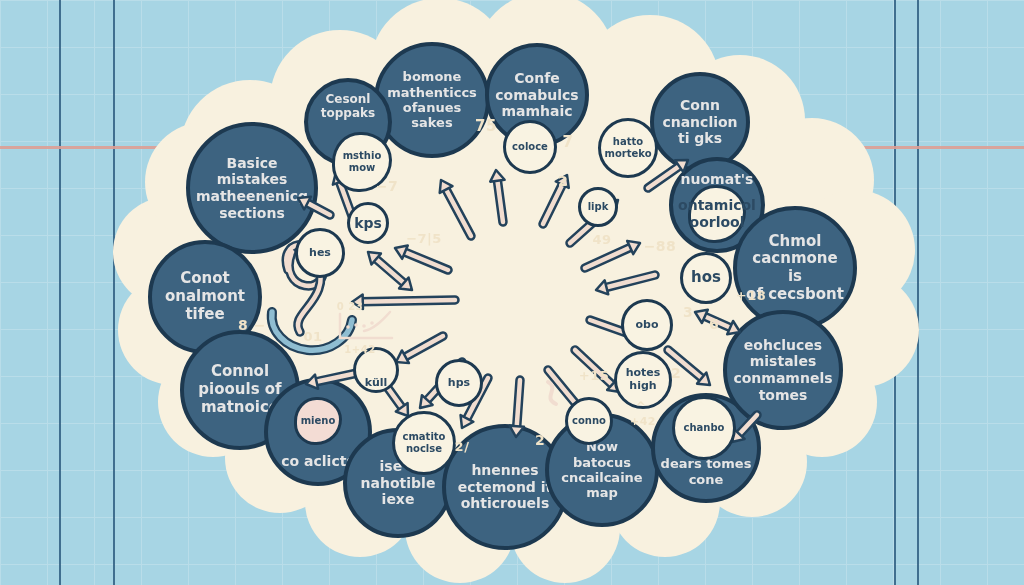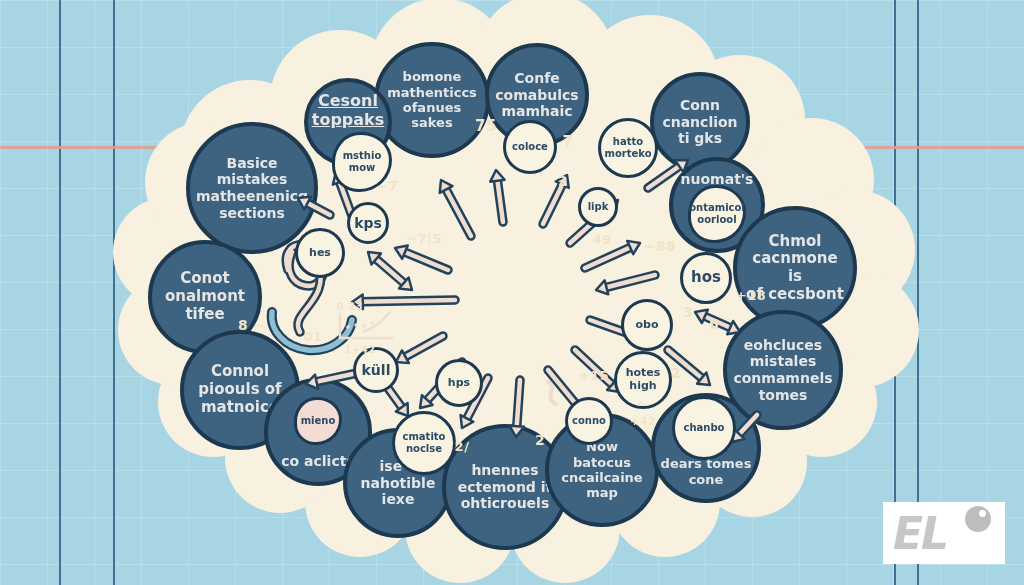--- a/index.html
+++ b/index.html
@@ -80,21 +80,21 @@
       <div class="bubble" style="left: 374px; top: 42px; width: 116px; height: 116px; font-size: 13px;"><span>bomone
 mathenticcs
 ofanues
 sakes</span></div>
       <div class="bubble" style="left: 485px; top: 43px; width: 104px; height: 104px; font-size: 14px;"><span>Confe
 comabulcs
 mamhaic</span></div>
       <div class="bubble" style="left: 650px; top: 72px; width: 100px; height: 100px; font-size: 14px;"><span>Conn
 cnanclion
 ti gks</span></div>
-      <div class="bubble top" style="left: 304px; top: 78px; width: 88px; height: 88px; font-size: 16px; text-decoration: underline;"><span>Cesonl
+      <div class="bubble top" style="left: 304px; top: 78px; width: 88px; height: 88px; font-size: 12px;"><span>Cesonl
 toppaks</span></div>
       <div class="bubble" style="left: 186px; top: 122px; width: 132px; height: 132px; font-size: 14px;"><span>Basice
 mistakes
 matheenenicg
 sections</span></div>
       <div class="bubble top" style="left: 669px; top: 157px; width: 96px; height: 96px; font-size: 14px;"><span>nuomat's</span></div>
       <div class="bubble" style="left: 733px; top: 206px; width: 124px; height: 124px; font-size: 15px;"><span>Chmol
 cacnmone
 is
 of cecsbont</span></div>
@@ -215,27 +215,27 @@
 
   <div id="sat-layer">
       <div class="sat blob" style="left: 332px; top: 132px; width: 60px; height: 60px; font-size: 10px; z-index: 25;"><span>msthio
 mow</span></div>
       <div class="sat" style="left: 347px; top: 202px; width: 42px; height: 42px; font-size: 14px; z-index: 25;"><span>kps</span></div>
       <div class="sat" style="left: 295px; top: 228px; width: 50px; height: 50px; font-size: 11px; z-index: 25;"><span>hes</span></div>
       <div class="sat" style="left: 503px; top: 120px; width: 54px; height: 54px; font-size: 10px; z-index: 25;"><span>coloce</span></div>
       <div class="sat" style="left: 598px; top: 118px; width: 60px; height: 60px; font-size: 10px; z-index: 25;"><span>hatto
 morteko</span></div>
       <div class="sat" style="left: 578px; top: 187px; width: 40px; height: 40px; font-size: 10px; z-index: 25;"><span>lipk</span></div>
-      <div class="sat blob" style="left: 688px; top: 185px; width: 58px; height: 58px; font-size: 10px; z-index: 25;"><span>ontamicol
+      <div class="sat blob" style="left: 688px; top: 185px; width: 58px; height: 58px; font-size: 14px; z-index: 25;"><span>ontamicol
 oorlool</span></div>
       <div class="sat" style="left: 680px; top: 252px; width: 52px; height: 52px; font-size: 15px; z-index: 25;"><span>hos</span></div>
       <div class="sat" style="left: 621px; top: 299px; width: 52px; height: 52px; font-size: 11px; z-index: 25;"><span>obo</span></div>
       <div class="sat" style="left: 614px; top: 351px; width: 58px; height: 58px; font-size: 11px; z-index: 25;"><span>hotes
 high</span></div>
-      <div class="sat" style="left: 353px; top: 347px; width: 46px; height: 46px; font-size: 14px; z-index: 25;"><span>küll</span></div>
+      <div class="sat" style="left: 353px; top: 347px; width: 46px; height: 46px; font-size: 11px; z-index: 25; align-items: flex-end;"><span>küll</span></div>
       <div class="sat" style="left: 435px; top: 359px; width: 48px; height: 48px; font-size: 11px; z-index: 25;"><span>hps</span></div>
       <div class="sat" style="left: 392px; top: 411px; width: 64px; height: 64px; font-size: 10px; z-index: 25;"><span>cmatito
 noclse</span></div>
       <div class="sat" style="left: 565px; top: 397px; width: 48px; height: 48px; font-size: 10px; z-index: 25;"><span>conno</span></div>
       <div class="sat" style="left: 672px; top: 396px; width: 64px; height: 64px; font-size: 10px; z-index: 25;"><span>chanbo</span></div>
       <div class="sat blob pink" style="left: 294px; top: 397px; width: 48px; height: 48px; font-size: 10px; z-index: 25;"><span>mieno</span></div>
     </div>
 
 
   <div id="anno-layer">
@@ -254,19 +254,13 @@
       <div class="anno" style="left: 350px; top: 306px; font-size: 10px;">0 23</div>
       <div class="anno" style="left: 360px; top: 349px; font-size: 10px;">1+42</div>
       <div class="anno" style="left: 594px; top: 375px; font-size: 13px;">+15</div>
       <div class="anno" style="left: 676px; top: 373px; font-size: 14px;">2</div>
       <div class="anno" style="left: 462px; top: 446px; font-size: 13px;">2/</div>
       <div class="anno" style="left: 540px; top: 440px; font-size: 14px;">2</div>
       <div class="anno" style="left: 641px; top: 407px; font-size: 12px;">^</div>
       <div class="anno" style="left: 643px; top: 421px; font-size: 11px;">+42</div>
     </div>
 
-  <div id="watermark">
-    <span class="wm-text">EL</span>
-    <span class="wm-circle">
-        <span class="dot"></span>
-      </span>
-  </div>
 </div>
 
 </body></html>

